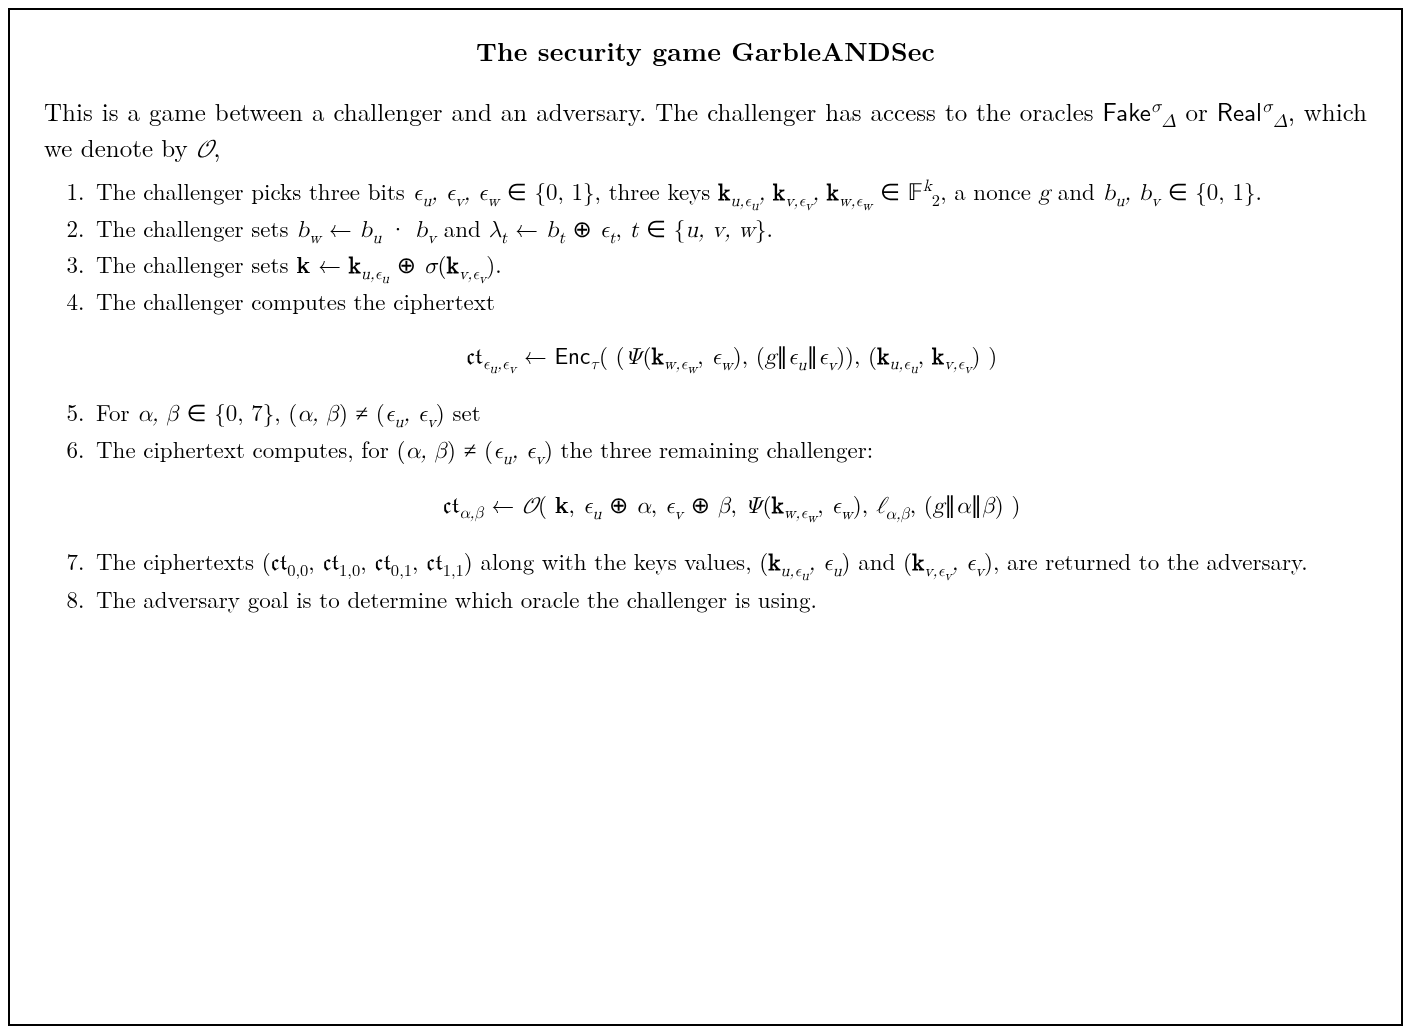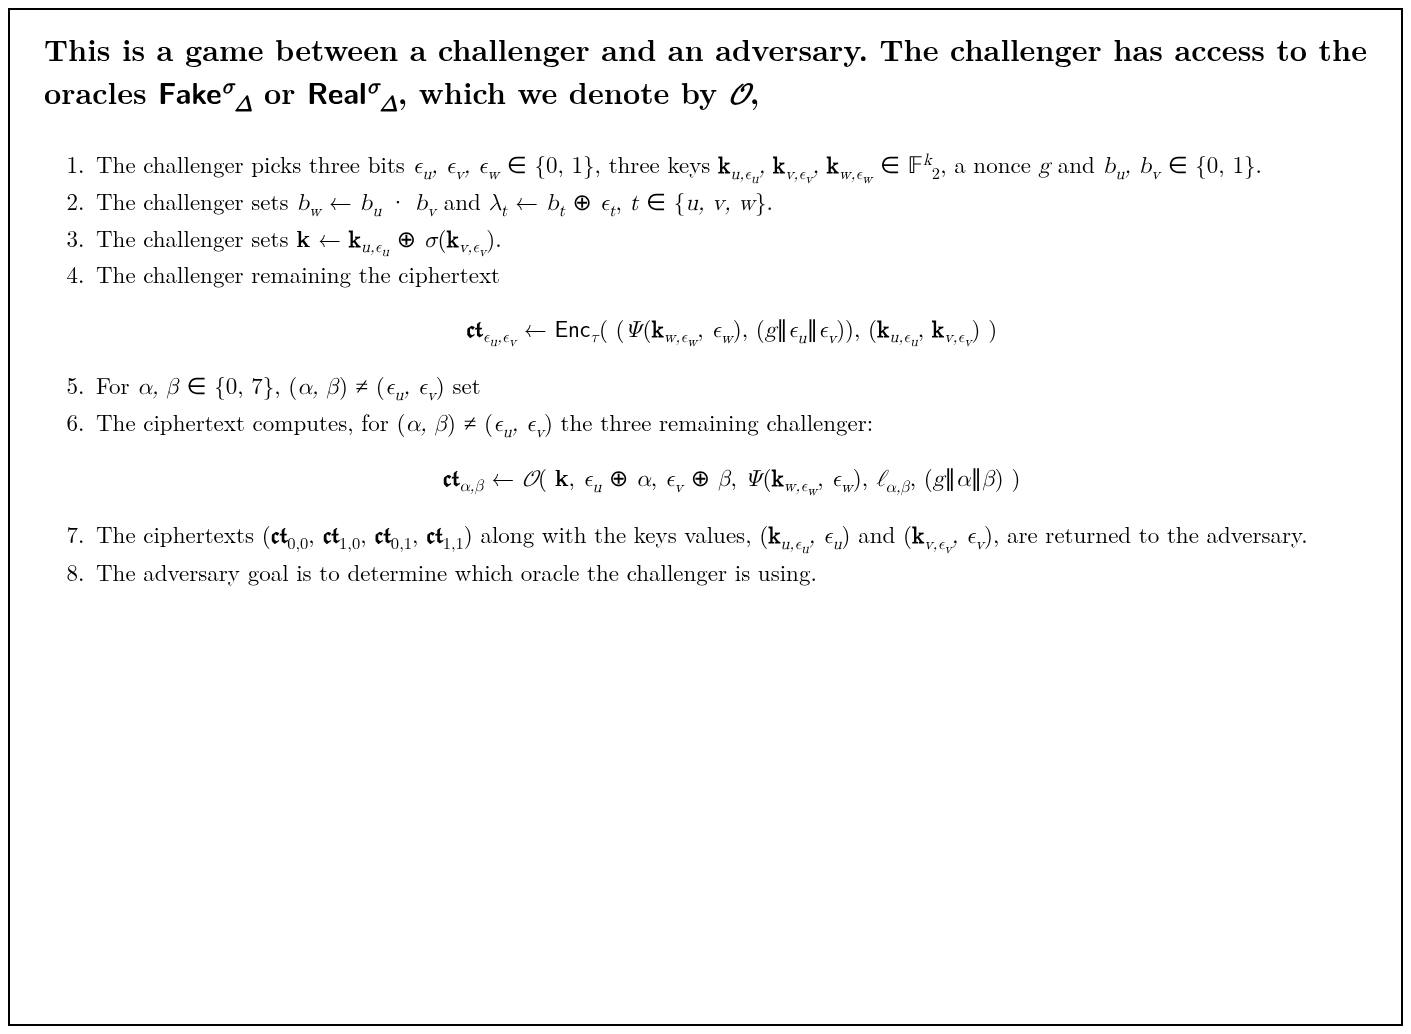--- a/index.html
+++ b/index.html
@@ -24,25 +24,24 @@
     padding: 18px 34px 18px 34px;
   }
   .title {
     text-align: center;
     font-weight: bold;
     font-size: 26px;
     margin: 4px 0 24px 0;
     letter-spacing: 0.2px;
   }
   .intro {
-    font-size: 30px;
+    font-size: 25px;
     line-height: 1.42;
     text-align: justify;
-    margin-bottom: 32px;
-    font-weight: bold;
+    margin-bottom: 8px;
   }
   ol.steps {
     list-style: decimal;
     margin: 0 0 0 0;
     padding-left: 48px;
     font-size: 23px;
   }
   ol.steps > li {
     line-height: 1.42;
     text-align: justify;
@@ -55,53 +54,54 @@
     font-size: 23px;
   }
   .math {
     font-style: italic;
     font-family: "Latin Modern Math", "Cambria Math", Georgia, serif;
   }
   .rm { font-style: normal; }
   .sf { font-family: "Latin Modern Sans", Helvetica, Arial, sans-serif; font-style: normal; }
   .bf { font-weight: bold; font-style: normal; }
   .bb { font-family: "Cambria Math", serif; font-style: normal; }
-  .frak { font-family: "UnifrakturMaguntia", "Latin Modern Math", serif; font-style: normal; font-weight: bold; }
+  .frak { font-family: "UnifrakturMaguntia", "Latin Modern Math", serif; font-style: normal; }
   .cal { font-family: "Latin Modern Math", "Brush Script MT", cursive; font-style: italic; }
   sub, sup { font-size: 0.72em; line-height: 0; }
   sub sub, sub sup, sup sub, sup sup { font-size: 0.85em; }
   .just { text-align: justify; }
 </style>
 </head>
 <body>
 
 <div class="page">
   <div class="frame">
 
+    <div class="title">The security game GarbleANDSec</div>
 
     <div class="intro just">
       <span>This is a game between a challenger and an adversary. The challenger has access to the oracles </span><span class="sf"><span>Fake</span><sup><span class="math">σ</span></sup><sub><span class="math">Δ</span></sub></span><span> or </span><span class="sf"><span>Real</span><sup><span class="math">σ</span></sup><sub><span class="math">Δ</span></sub></span><span>, which we denote by </span><span class="cal">𝒪</span><span>,</span>
     </div>
 
     <ol class="steps">
 
       <li class="just">
         <span>The challenger picks three bits </span><span class="math"><span>ϵ</span><sub>u</sub>, <span>ϵ</span><sub>v</sub>, <span>ϵ</span><sub>w</sub></span><span> ∈ {0, 1}, three keys </span><span class="math"><span class="bf">k</span><sub><span class="math">u,ϵ<sub>u</sub></span></sub>, <span class="bf">k</span><sub><span class="math">v,ϵ<sub>v</sub></span></sub>, <span class="bf">k</span><sub><span class="math">w,ϵ<sub>w</sub></span></sub></span><span> ∈ </span><span class="bb">𝔽</span><sup><span class="math">k</span></sup><sub><span class="rm">2</span></sub><span>, a nonce </span><span class="math">g</span><span> and </span><span class="math">b<sub>u</sub>, b<sub>v</sub></span><span> ∈ {0, 1}.</span>
       </li>
 
       <li class="just">
         <span>The challenger sets </span><span class="math">b<sub>w</sub></span><span> ← </span><span class="math">b<sub>u</sub></span><span> · </span><span class="math">b<sub>v</sub></span><span> and </span><span class="math"><span>λ</span><sub>t</sub></span><span> ← </span><span class="math">b<sub>t</sub></span><span> ⊕ </span><span class="math">ϵ<sub>t</sub></span><span>, </span><span class="math">t</span><span> ∈ {</span><span class="math">u, v, w</span><span>}.</span>
       </li>
 
       <li class="just">
         <span>The challenger sets </span><span class="bf">k</span><span> ← </span><span class="math"><span class="bf">k</span><sub><span class="math">u,ϵ<sub>u</sub></span></sub></span><span>  ⊕  </span><span class="math">σ</span><span>(</span><span class="math"><span class="bf">k</span><sub><span class="math">v,ϵ<sub>v</sub></span></sub></span><span>).</span>
       </li>
 
       <li class="just">
-        <span>The challenger remaining the ciphertext</span>
+        <span>The challenger computes the ciphertext</span>
         <div class="display">
           <span class="frak">𝔠𝔱</span><sub><span class="math">ϵ<sub>u</sub>,ϵ<sub>v</sub></span></sub><span> ← </span><span class="sf">Enc</span><sub><span class="math">τ</span></sub><span>(  (</span><span class="math">Ψ</span><span>(</span><span class="math"><span class="bf">k</span><sub><span class="math">w,ϵ<sub>w</sub></span></sub></span><span>, </span><span class="math">ϵ<sub>w</sub></span><span>),  (</span><span class="math">g</span><span>∥</span><span class="math">ϵ<sub>u</sub></span><span>∥</span><span class="math">ϵ<sub>v</sub></span><span>)),  (</span><span class="math"><span class="bf">k</span><sub><span class="math">u,ϵ<sub>u</sub></span></sub></span><span>, </span><span class="math"><span class="bf">k</span><sub><span class="math">v,ϵ<sub>v</sub></span></sub></span><span>)  )</span>
         </div>
       </li>
 
       <li class="just">
         <span>For </span><span class="math">α, β</span><span> ∈ {0, 7}, (</span><span class="math">α, β</span><span>) ≠ (</span><span class="math">ϵ<sub>u</sub>, ϵ<sub>v</sub></span><span>) set</span>
       </li>
 
       <li class="just">

